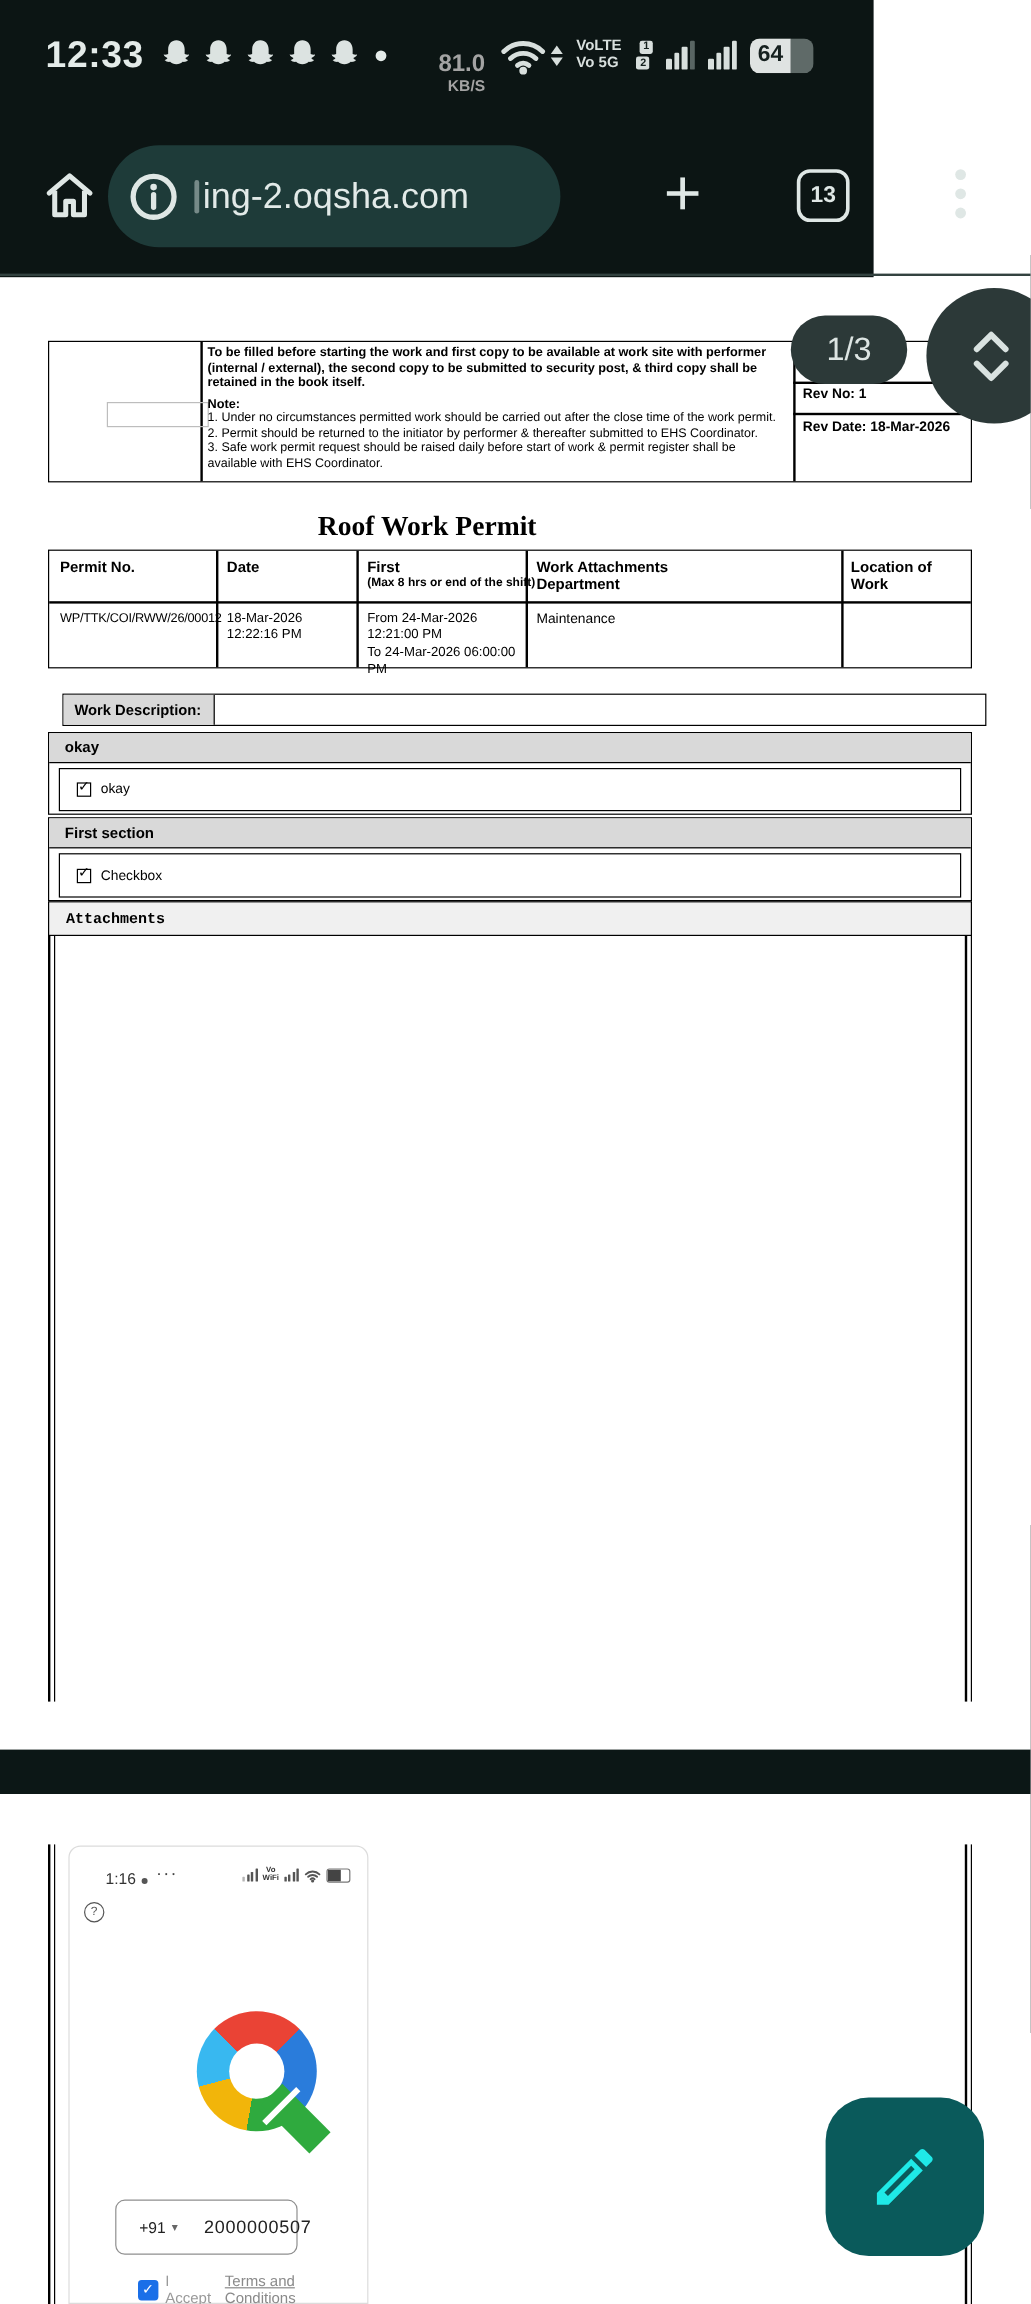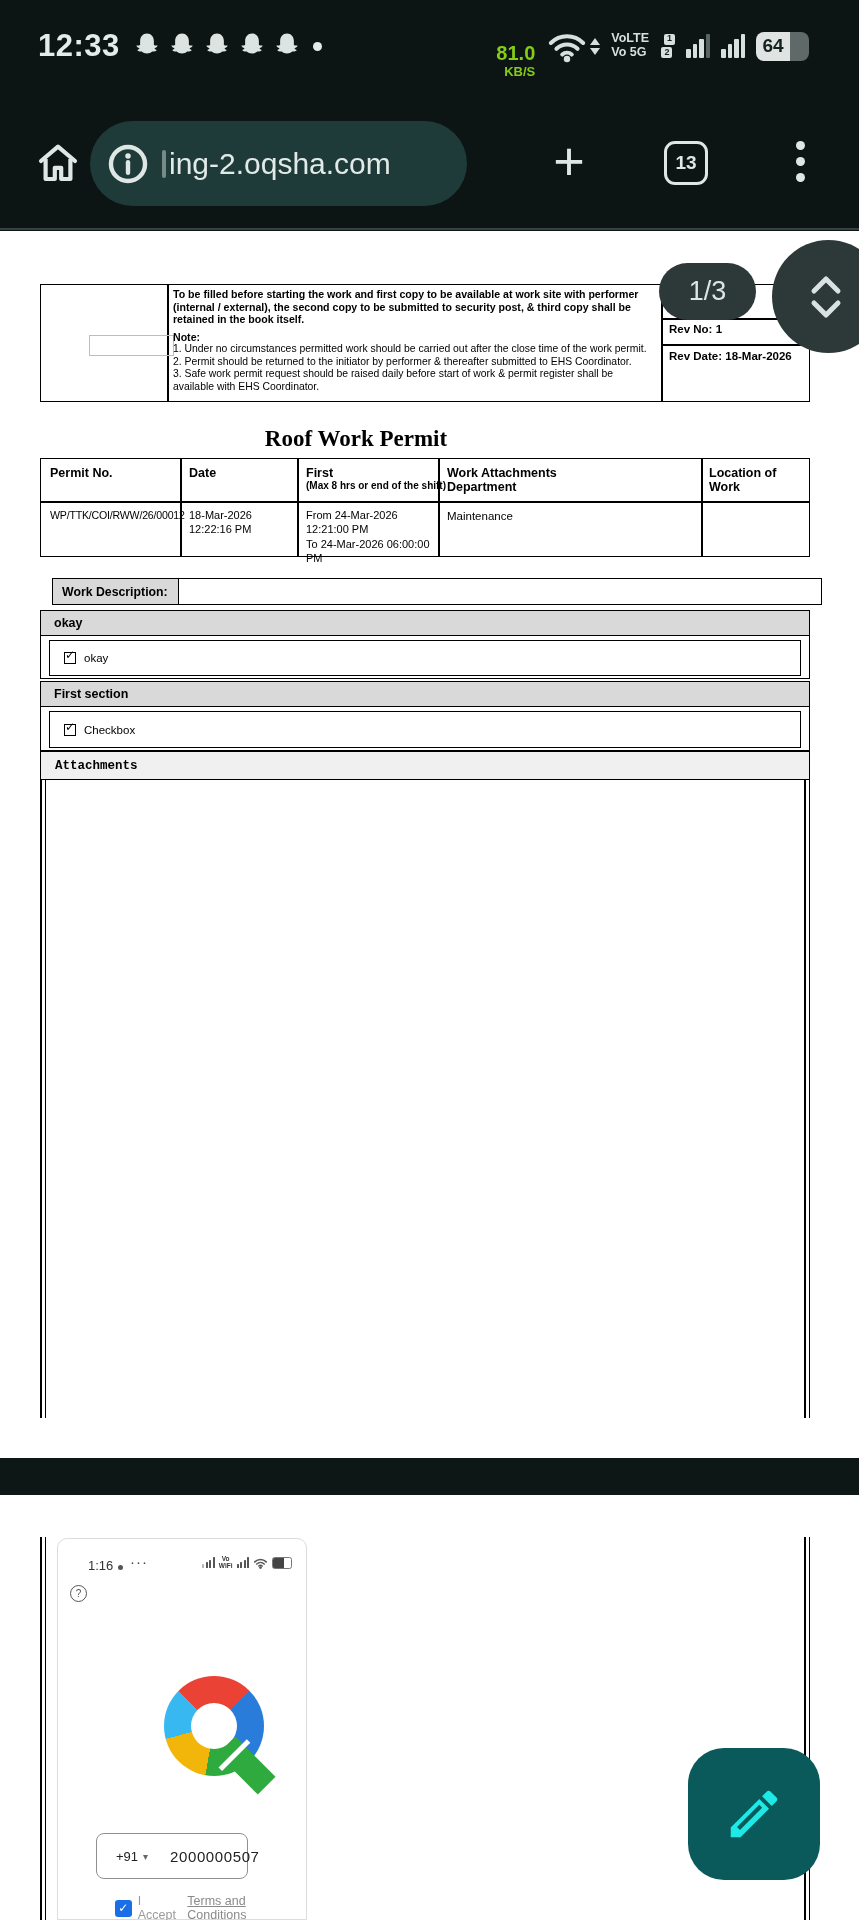--- a/index.html
+++ b/index.html
@@ -1,28 +1,28 @@
 <!DOCTYPE html>
 <html><head>
 <meta charset="utf-8">
 <style>
   html,body{margin:0;padding:0;background:#555;}
   .screen{position:relative;width:859px;height:1920px;background:#fff;overflow:hidden;
           font-family:"Liberation Sans","DejaVu Sans",sans-serif;margin:0 auto;}
   .abs{position:absolute;}
 
   
-  .chrome{position:absolute;left:0;top:0;width:859px;height:231px;background:#0c1514;}
+  .chrome{position:absolute;left:0;top:0;width:728px;height:231px;background:#0c1514;}
   .chrome-sep{position:absolute;left:0;top:228px;width:859px;height:2px;background:#334240;}
   .sb-left{position:absolute;left:38px;top:0;height:92px;display:flex;align-items:center;gap:12px;}
   .sb-right{position:absolute;right:50px;top:0;height:92px;display:flex;align-items:center;gap:11px;}
   .sb-time{font-size:31px;font-weight:bold;color:#e4ebe9;letter-spacing:.5px;}
   .ghosts{display:flex;align-items:center;gap:5px;}
   .sb-dot{width:9px;height:9px;border-radius:50%;background:#e4ebe9;margin-left:6px;}
-  .speed{display:flex;flex-direction:column;align-items:flex-end;line-height:1;color:#84cc16;font-weight:bold;margin-top:29px;}
+  .speed{display:flex;flex-direction:column;align-items:flex-end;line-height:1;color:#a3a3a3;font-weight:bold;margin-top:29px;}
   .speed .v{font-size:20px;} .speed .u{font-size:13px;margin-top:2px;}
   .wifi-wrap{position:relative;display:flex;align-items:center;}
   .tri{width:0;height:0;border-left:5px solid transparent;border-right:5px solid transparent;}
   .tri.up{border-bottom:7px solid #d8dfdd;margin-bottom:3px;}
   .tri.down{border-top:7px solid #d8dfdd;}
   .volte{display:flex;flex-direction:column;line-height:1.1;color:#d8dfdd;font-weight:bold;font-size:12.5px;}
   .volte .row{display:flex;align-items:center;gap:15px;}
   .badge{display:inline-flex;align-items:center;justify-content:center;width:11px;height:11px;border-radius:2px;
          background:#d8dfdd;color:#14201e;font-size:9px;font-weight:bold;}
   .bars{display:flex;align-items:flex-end;gap:2px;height:24px;}

